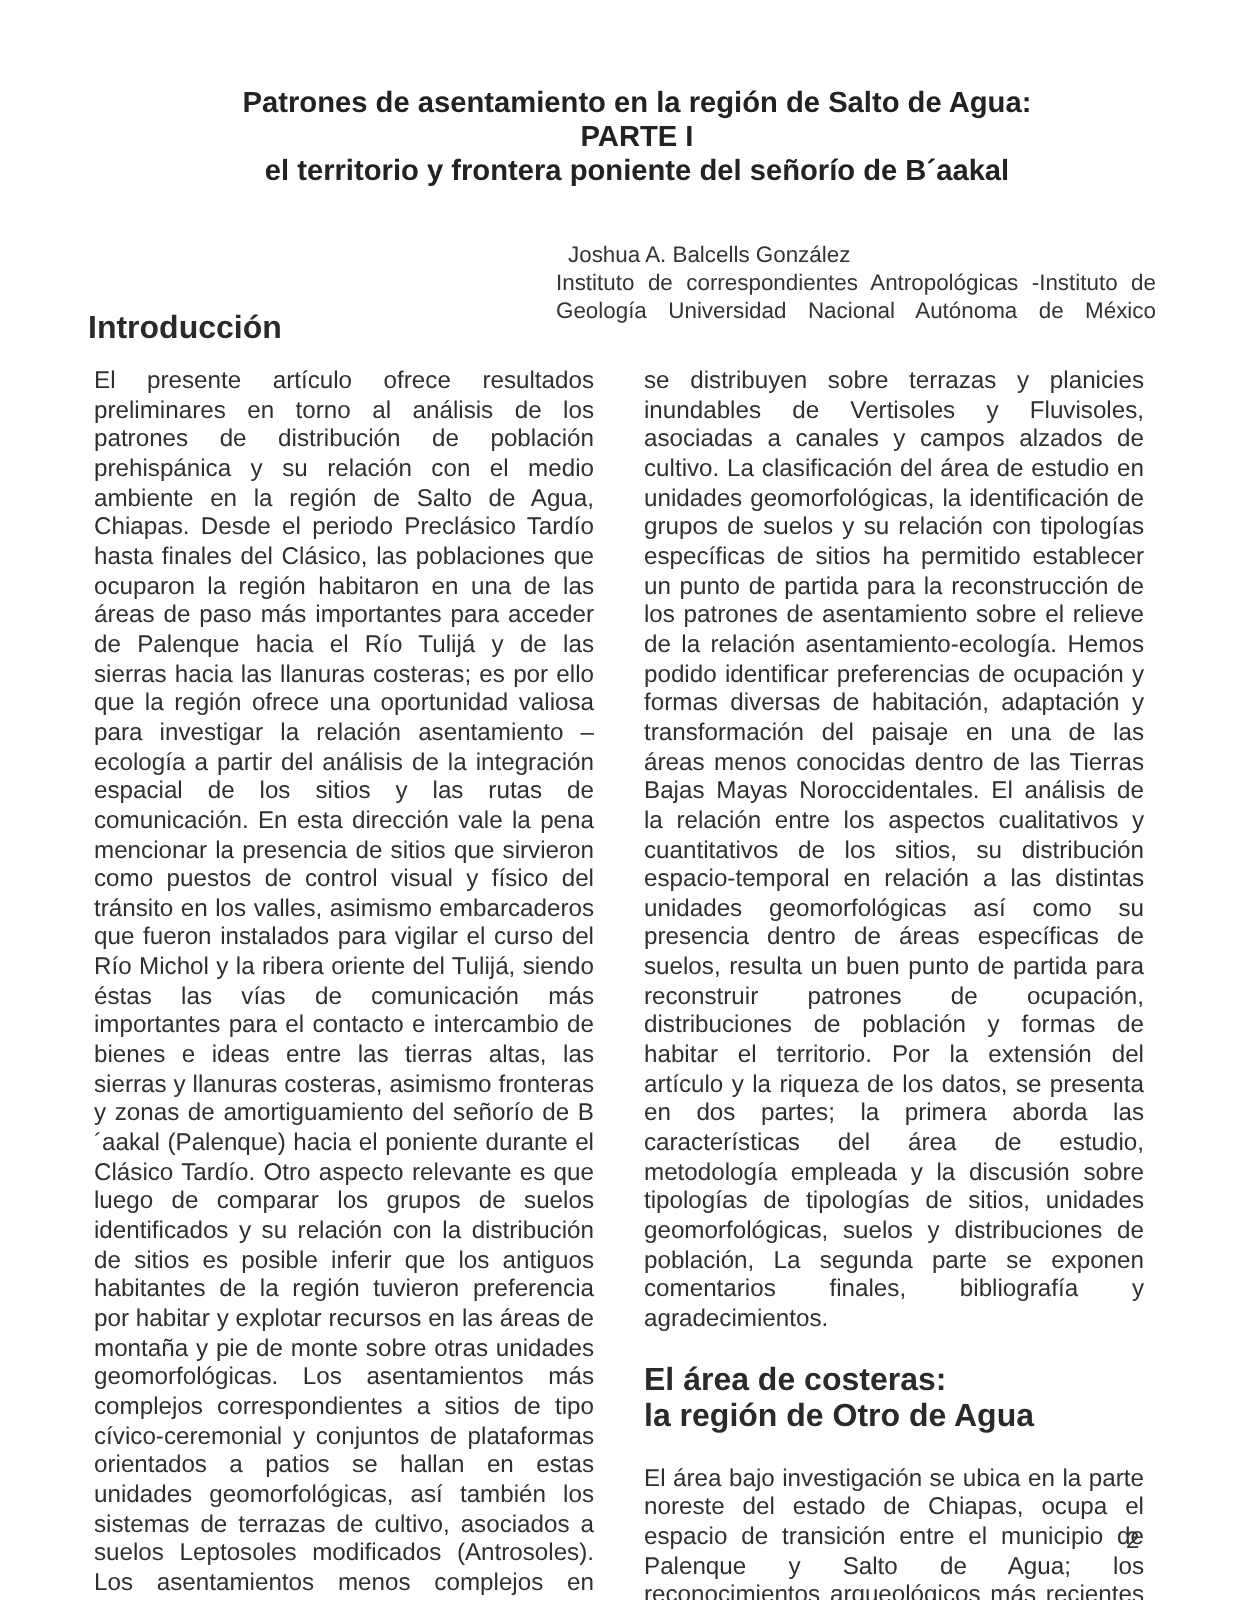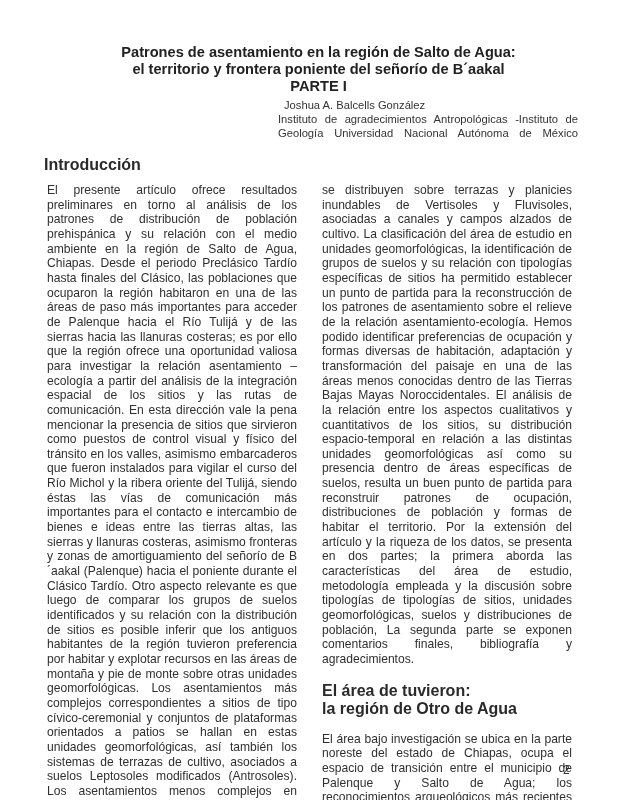--- a/index.html
+++ b/index.html
@@ -1,52 +1,52 @@
 <!DOCTYPE html>
 <html><head>
 <meta charset="utf-8">
 <style>
   html, body { margin: 0; padding: 0; background: #ffffff; }
   body { width: 618px; height: 800px; position: relative; overflow: hidden; color: #2a2a2a; font-family: "Liberation Sans", sans-serif; }
   .title { position: absolute; top: 44px; left: 0; width: 618px; text-align: center; font-weight: bold; font-size: 14.6px; line-height: 17px; color: #222; }
   .title div { white-space: nowrap; padding-left: 19px; }
   .author-block { position: absolute; top: 98px; left: 278px; width: 300px; font-size: 11.2px; line-height: 14px; color: #333; }
   .author-block .aff { text-align: justify; text-align-last: justify; }
-  .author-block .name { padding-left: 6px; }
+  .author-block .name { padding-left: 6px; margin-top: 23px; }
   .col { position: absolute; top: 183px; width: 250px; font-size: 12.1px; line-height: 14.65px; text-align: justify; color: #2f2f2f; }
   .col-left { left: 47px; }
   .col-right { left: 322px; top: 183px; }
   .col p { margin: 0; }
   .h-intro { position: absolute; top: 156px; left: 44px; font-size: 16px; font-weight: bold; color: #2a2a2a; }
   .h2 { font-size: 16px; font-weight: bold; line-height: 18.5px; color: #2a2a2a; margin: 15px 0 13px 0; text-align: left; }
   .page-num { position: absolute; top: 763px; left: 563px; font-size: 12px; color: #333; }
 </style>
 </head>
 <body>
 
 <div class="title">
   <div>Patrones de asentamiento en la región de Salto de Agua:</div>
+  <div>PARTE I</div>
   <div>el territorio y frontera poniente del señorío de B´aakal</div>
-  <div>PARTE I</div>
 </div>
 
 <div class="author-block">
   <div class="name">Joshua A. Balcells González</div>
-  <div class="aff">Instituto de agradecimientos Antropológicas -Instituto de</div>
+  <div class="aff">Instituto de correspondientes Antropológicas -Instituto de</div>
   <div class="aff">Geología Universidad Nacional Autónoma de México</div>
 </div>
 
 <div class="h-intro">Introducción</div>
 
 <div class="col col-left">
   <p>El presente artículo ofrece resultados preliminares en torno al análisis de los patrones de distribución de población prehispánica y su relación con el medio ambiente en la región de Salto de Agua, Chiapas. Desde el periodo Preclásico Tardío hasta finales del Clásico, las poblaciones que ocuparon la región habitaron en una de las áreas de paso más importantes para acceder de Palenque hacia el Río Tulijá y de las sierras hacia las llanuras costeras; es por ello que la región ofrece una oportunidad valiosa para investigar la relación asentamiento – ecología a partir del análisis de la integración espacial de los sitios y las rutas de comunicación. En esta dirección vale la pena mencionar la presencia de sitios que sirvieron como puestos de control visual y físico del tránsito en los valles, asimismo embarcaderos que fueron instalados para vigilar el curso del Río Michol y la ribera oriente del Tulijá, siendo éstas las vías de comunicación más importantes para el contacto e intercambio de bienes e ideas entre las tierras altas, las sierras y llanuras costeras, asimismo fronteras y zonas de amortiguamiento del señorío de B´aakal (Palenque) hacia el poniente durante el Clásico Tardío. Otro aspecto relevante es que luego de comparar los grupos de suelos identificados y su relación con la distribución de sitios es posible inferir que los antiguos habitantes de la región tuvieron preferencia por habitar y explotar recursos en las áreas de montaña y pie de monte sobre otras unidades geomorfológicas. Los asentamientos más complejos correspondientes a sitios de tipo cívico-ceremonial y conjuntos de plataformas orientados a patios se hallan en estas unidades geomorfológicas, así también los sistemas de terrazas de cultivo, asociados a suelos Leptosoles modificados (Antrosoles). Los asentamientos menos complejos en forma de grupos informales y plataformas aisladas</p>
 </div>
 
 <div class="col col-right">
   <p>se distribuyen sobre terrazas y planicies inundables de Vertisoles y Fluvisoles, asociadas a canales y campos alzados de cultivo. La clasificación del área de estudio en unidades geomorfológicas, la identificación de grupos de suelos y su relación con tipologías específicas de sitios ha permitido establecer un punto de partida para la reconstrucción de los patrones de asentamiento sobre el relieve de la relación asentamiento-ecología. Hemos podido identificar preferencias de ocupación y formas diversas de habitación, adaptación y transformación del paisaje en una de las áreas menos conocidas dentro de las Tierras Bajas Mayas Noroccidentales. El análisis de la relación entre los aspectos cualitativos y cuantitativos de los sitios, su distribución espacio-temporal en relación a las distintas unidades geomorfológicas así como su presencia dentro de áreas específicas de suelos, resulta un buen punto de partida para reconstruir patrones de ocupación, distribuciones de población y formas de habitar el territorio. Por la extensión del artículo y la riqueza de los datos, se presenta en dos partes; la primera aborda las características del área de estudio, metodología empleada y la discusión sobre tipologías de tipologías de sitios, unidades geomorfológicas, suelos y distribuciones de población, La segunda parte se exponen comentarios finales, bibliografía y agradecimientos.</p>
   <div class="h2">
-    <div>El área de tuvieron:</div>
+    <div>El área de costeras:</div>
     <div>la región de Otro de Agua</div>
   </div>
   <p>El área bajo investigación se ubica en la parte noreste del estado de Chiapas, ocupa el espacio de transición entre el municipio de Palenque y Salto de Agua; los reconocimientos arqueológicos más recientes en la región fueron realizados por el Proyecto Integración Política del Señorío de Palenque (PIPSP).</p>
 </div>
 
 <div class="page-num">2</div>
 
 </body></html>

